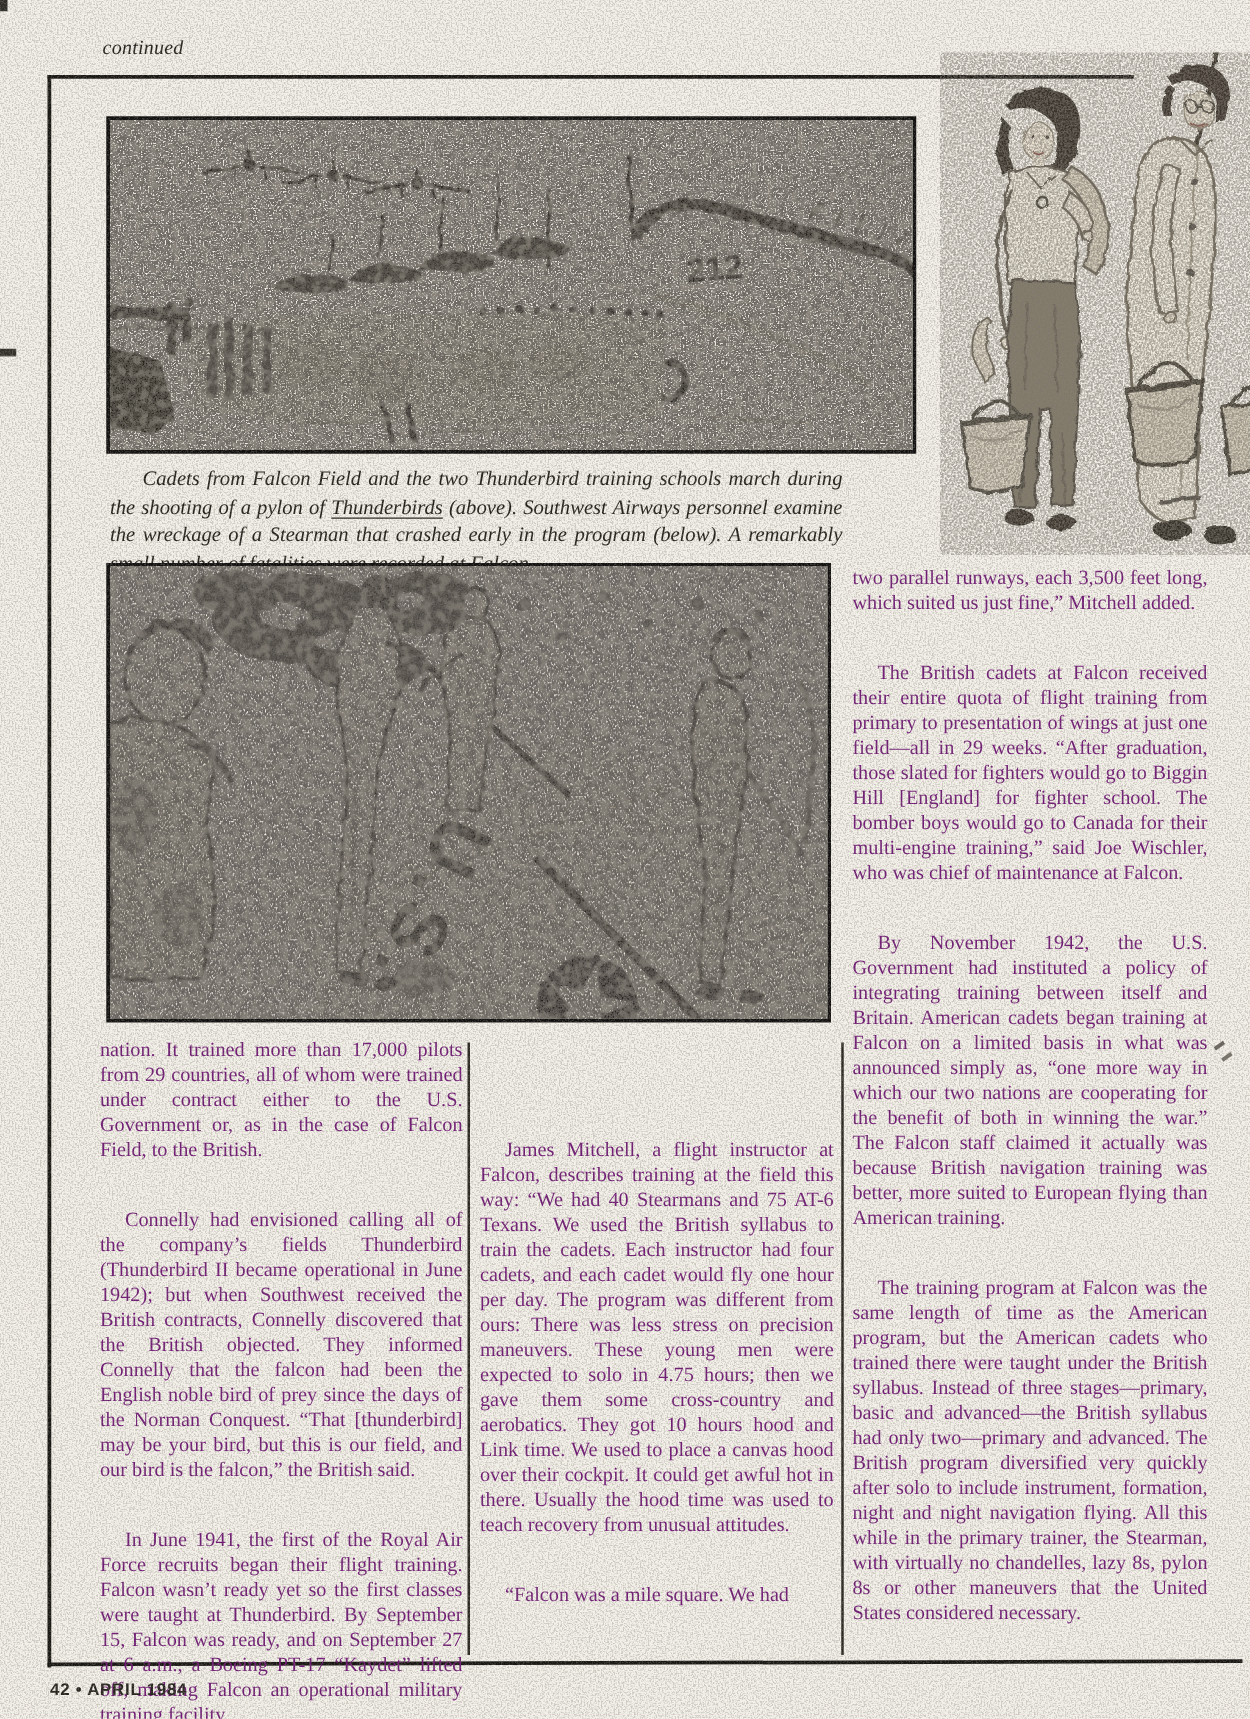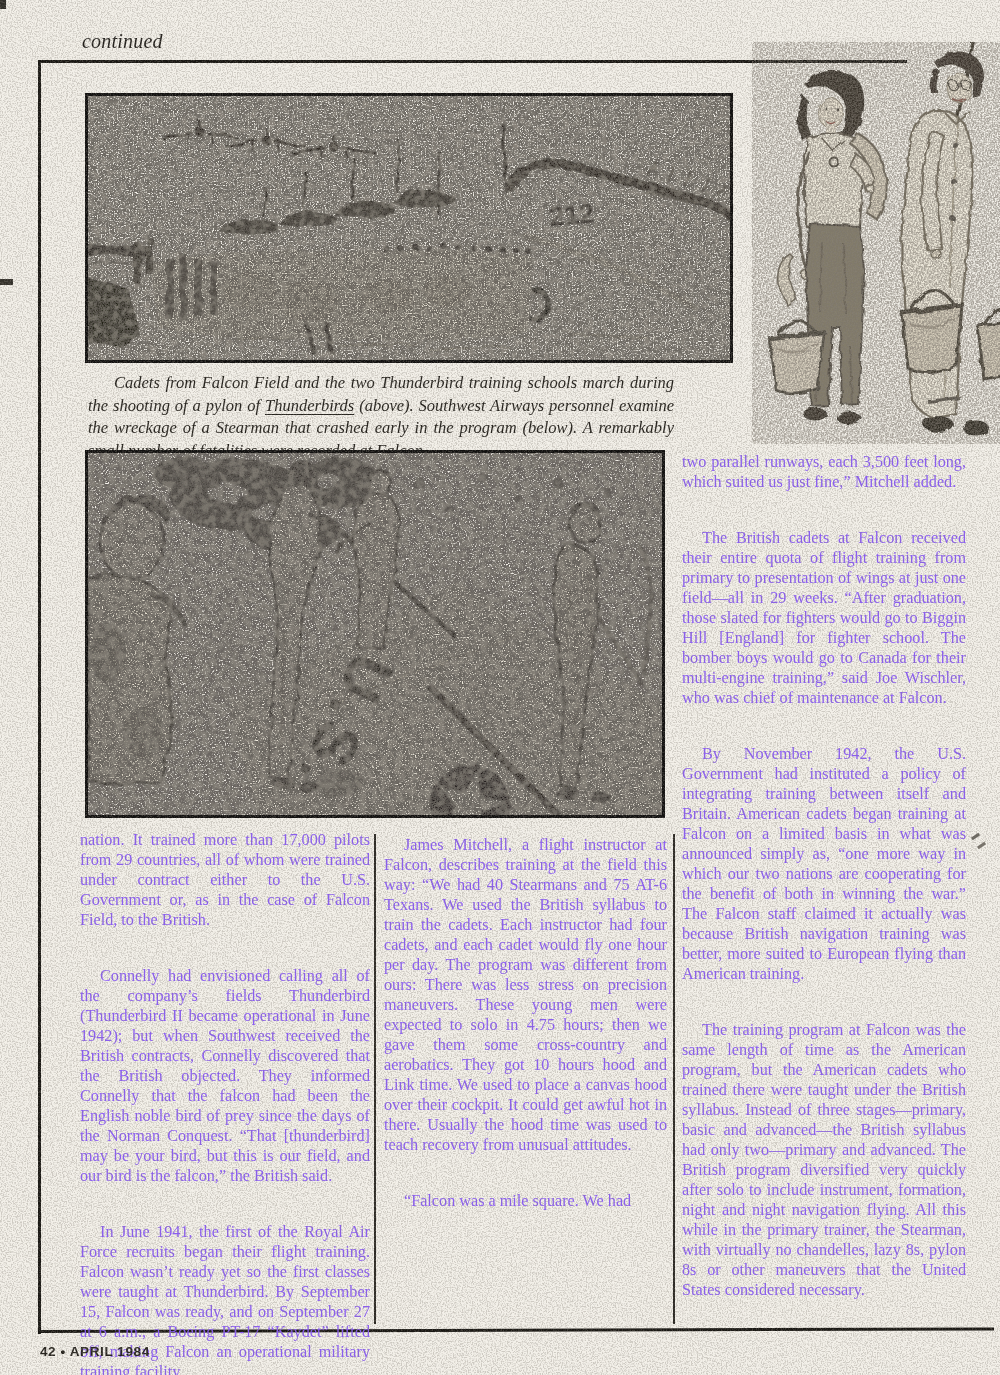--- a/index.html
+++ b/index.html
@@ -2,36 +2,36 @@
 <html><head>
 <meta charset="utf-8">
 <style>
   html,body{margin:0;padding:0;}
   body{
     width:1000px;height:1375px;position:relative;overflow:hidden;
     background:#f3f0e9;color:#221f1b;
     font-family:"Liberation Serif", serif;
   }
   .abs{position:absolute;}
-  .continued{left:82px;top:30px;font-style:italic;font-size:20px;letter-spacing:.2px;}
+  .continued{left:82px;top:30px;font-style:italic;font-size:16px;letter-spacing:.2px;}
   .rule{background:#191713;}
   .border-top{left:38px;top:60px;width:869px;height:3px;}
   .border-left{left:38px;top:60px;width:3px;height:1274px;}
   .border-bottom{left:38px;top:1330px;width:956px;height:3px;transform:rotate(-0.15deg);transform-origin:left center;}
   .photo{position:absolute;border:3px solid #121110;background:#f6f3ec;overflow:hidden;}
   .photo-top{left:85px;top:93px;width:642px;height:264px;}
   .photo-bottom{left:85px;top:450px;width:574px;height:362px;}
   .caption{left:88px;top:372px;width:586px;font-style:italic;font-size:16.5px;line-height:22.5px;text-align:justify;text-indent:26px;color:#24211c;}
   .caption .u{text-decoration:underline;text-underline-offset:3px;}
   .illus{left:752px;top:42px;width:248px;height:402px;position:absolute;z-index:5;}
-  .col{position:absolute;font-size:16.2px;line-height:20px;text-align:justify;color:#8b5cf6;}
+  .col{position:absolute;font-size:16.2px;line-height:20px;text-align:justify;color:#701a75;}
   .col p{margin:0;}
   .col p.ind{text-indent:20px;margin-top:36px;}
   .col-left{left:80px;top:830px;width:290px;}
-  .col-mid{left:384px;top:799px;width:283px;}
+  .col-mid{left:384px;top:874px;width:283px;}
   .col-right{left:682px;top:452px;width:284px;}
   .divider{position:absolute;width:2px;background:#2b2823;}
   .d1{left:374px;top:834px;height:490px;}
   .d2{left:673px;top:834px;height:490px;}
   .footer{left:40px;top:1344px;font-family:"Liberation Sans",sans-serif;font-weight:bold;font-size:13.5px;letter-spacing:.6px;color:#26231e;}
   .a0{left:0;top:0;width:6px;height:9px;background:#2f2d28;}
   .a1{left:0;top:279px;width:13px;height:6px;background:#33302a;}
   .a2{left:971px;top:835px;width:9px;height:3px;background:#6a665e;transform:rotate(-35deg);}
   .a3{left:977px;top:844px;width:9px;height:3px;background:#77726a;transform:rotate(-35deg);}
   .grain{left:0;top:0;position:absolute;z-index:9;pointer-events:none;}

